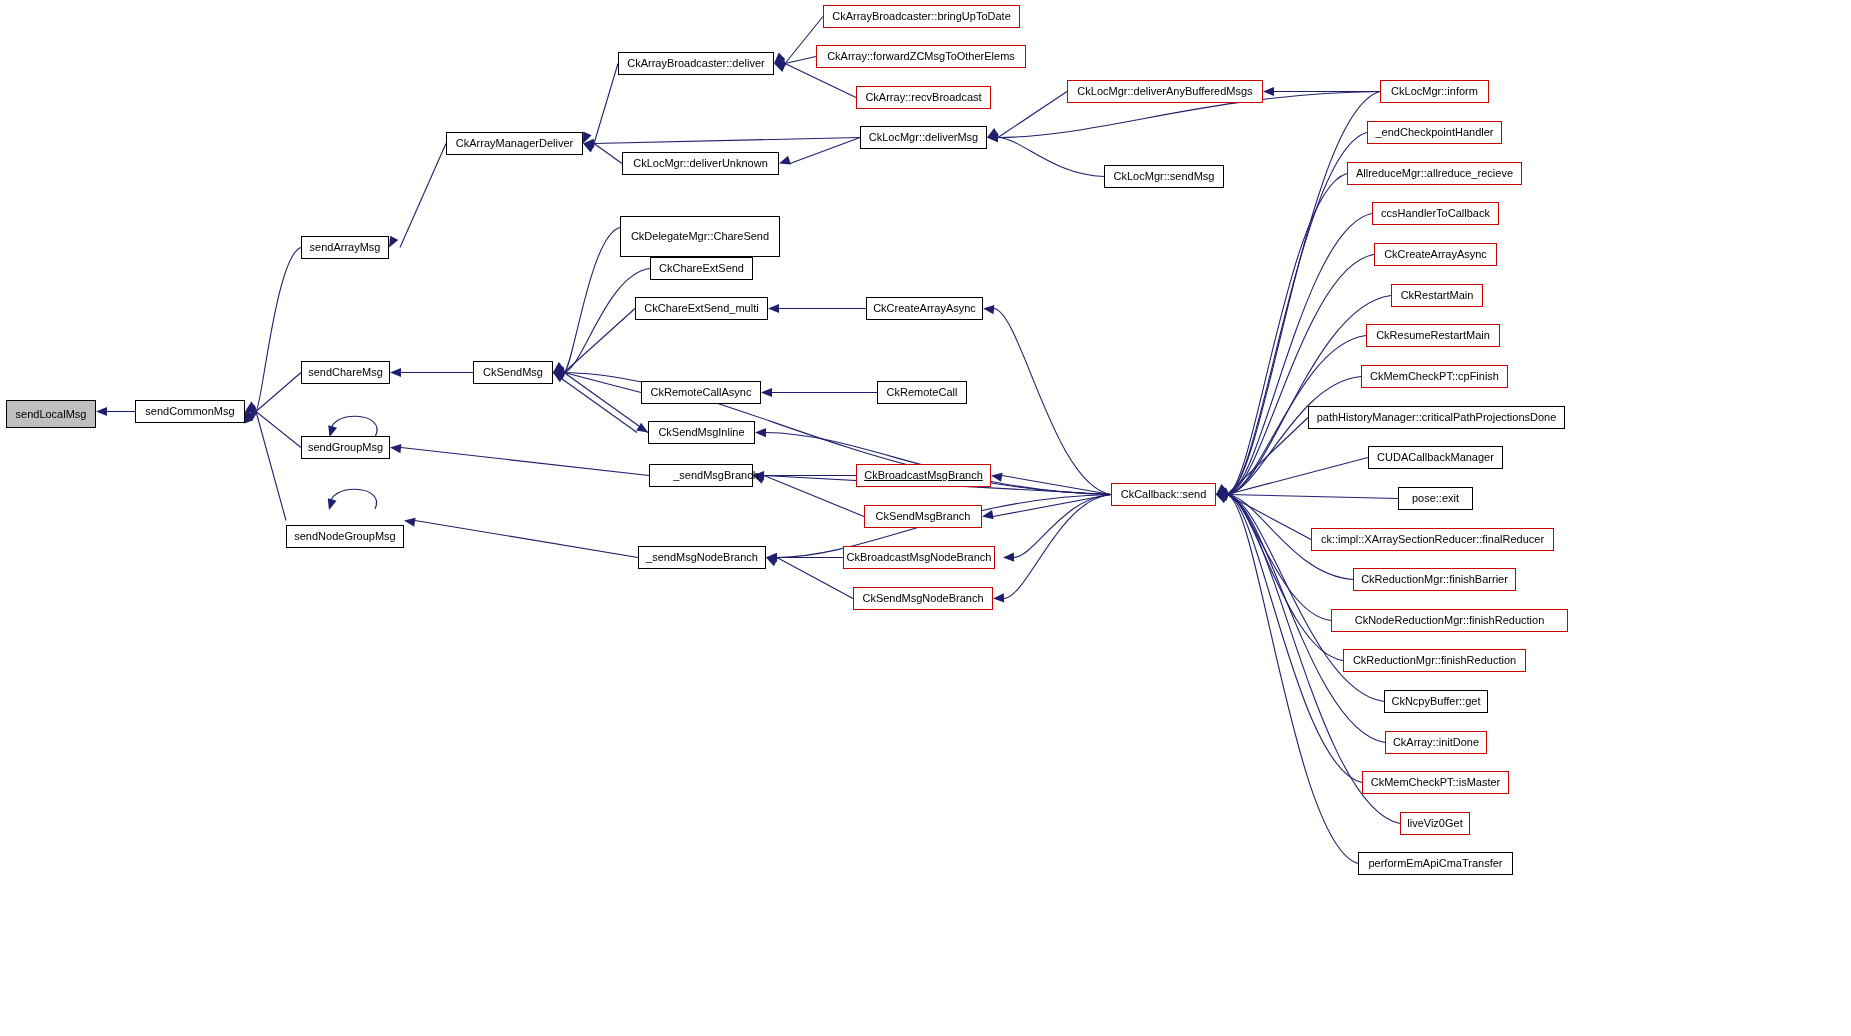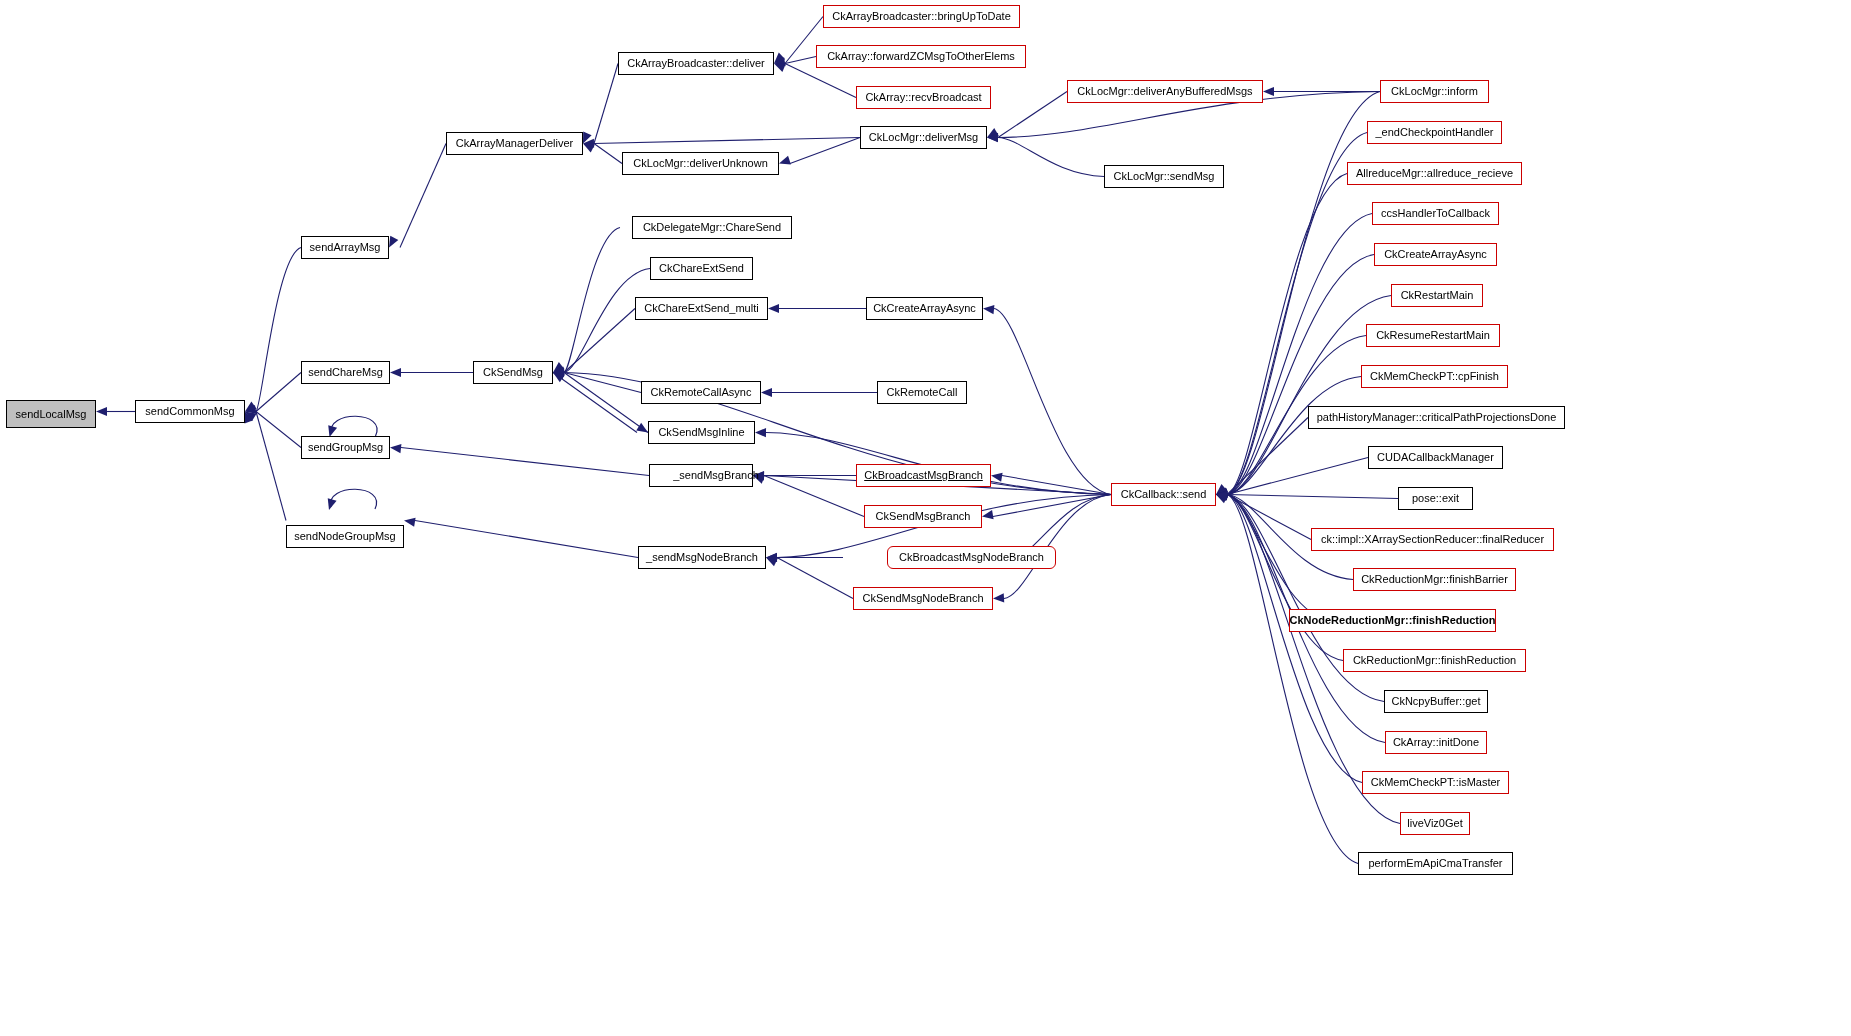--- a/index.html
+++ b/index.html
@@ -350,21 +350,21 @@
       </div>
       <div class="node" style="left: 1104px; top: 165px; width: 120px; height: 23px;">
         <span class="node-label">CkLocMgr::sendMsg</span>
       </div>
       <div class="node red" style="left: 1067px; top: 80px; width: 196px; height: 23px;">
         <span class="node-label">CkLocMgr::deliverAnyBufferedMsgs</span>
       </div>
       <div class="node red" style="left: 1380px; top: 80px; width: 109px; height: 23px;">
         <span class="node-label">CkLocMgr::inform</span>
       </div>
-      <div class="node" style="left: 620px; top: 216px; width: 160px; height: 23px; margin-left: 12px;">
+      <div class="node" style="left: 620px; top: 216px; width: 160px; height: 41px;">
         <span class="node-label">CkDelegateMgr::ChareSend</span>
       </div>
       <div class="node" style="left: 650px; top: 257px; width: 103px; height: 23px;">
         <span class="node-label">CkChareExtSend</span>
       </div>
       <div class="node" style="left: 635px; top: 297px; width: 133px; height: 23px;">
         <span class="node-label">CkChareExtSend_multi</span>
       </div>
       <div class="node" style="left: 866px; top: 297px; width: 117px; height: 23px;">
         <span class="node-label">CkCreateArrayAsync</span>
@@ -386,21 +386,21 @@
       </div>
       <div class="node red" style="left: 856px; top: 464px; width: 135px; height: 23px; text-decoration: underline;">
         <span class="node-label">CkBroadcastMsgBranch</span>
       </div>
       <div class="node red" style="left: 864px; top: 505px; width: 118px; height: 23px;">
         <span class="node-label">CkSendMsgBranch</span>
       </div>
       <div class="node" style="left: 638px; top: 546px; width: 128px; height: 23px;">
         <span class="node-label">_sendMsgNodeBranch</span>
       </div>
-      <div class="node red" style="left: 887px; top: 546px; width: 169px; height: 23px; border-radius: 6px;">
+      <div class="node red" style="left: 843px; top: 546px; width: 152px; height: 23px;">
         <span class="node-label">CkBroadcastMsgNodeBranch</span>
       </div>
       <div class="node red" style="left: 853px; top: 587px; width: 140px; height: 23px;">
         <span class="node-label">CkSendMsgNodeBranch</span>
       </div>
       <div class="node red" style="left: 1111px; top: 483px; width: 105px; height: 23px;">
         <span class="node-label">CkCallback::send</span>
       </div>
       <div class="node red" style="left: 1367px; top: 121px; width: 135px; height: 23px;">
         <span class="node-label">_endCheckpointHandler</span>
@@ -431,21 +431,21 @@
       </div>
       <div class="node" style="left: 1398px; top: 487px; width: 75px; height: 23px;">
         <span class="node-label">pose::exit</span>
       </div>
       <div class="node red" style="left: 1311px; top: 528px; width: 243px; height: 23px;">
         <span class="node-label">ck::impl::XArraySectionReducer::finalReducer</span>
       </div>
       <div class="node red" style="left: 1353px; top: 568px; width: 163px; height: 23px;">
         <span class="node-label">CkReductionMgr::finishBarrier</span>
       </div>
-      <div class="node red" style="left: 1289px; top: 609px; width: 207px; height: 23px; font-weight: bold;">
+      <div class="node red" style="left: 1331px; top: 609px; width: 237px; height: 23px;">
         <span class="node-label">CkNodeReductionMgr::finishReduction</span>
       </div>
       <div class="node red" style="left: 1343px; top: 649px; width: 183px; height: 23px;">
         <span class="node-label">CkReductionMgr::finishReduction</span>
       </div>
       <div class="node" style="left: 1384px; top: 690px; width: 104px; height: 23px;">
         <span class="node-label">CkNcpyBuffer::get</span>
       </div>
       <div class="node red" style="left: 1385px; top: 731px; width: 102px; height: 23px;">
         <span class="node-label">CkArray::initDone</span>

